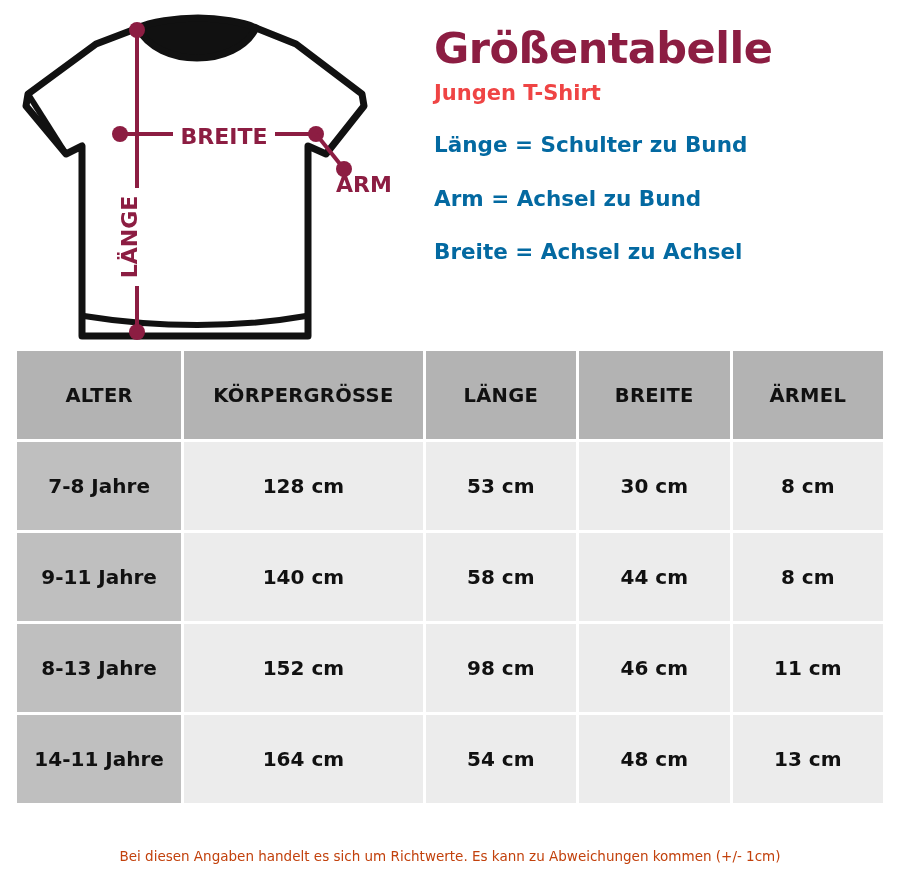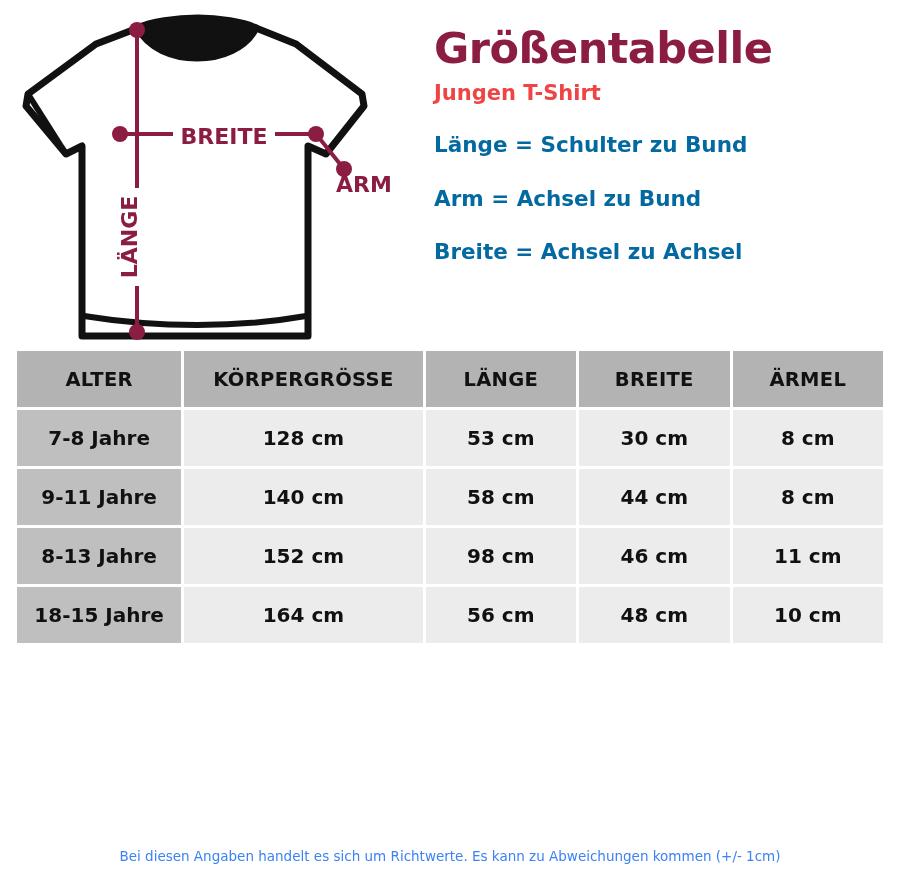--- a/index.html
+++ b/index.html
@@ -84,21 +84,21 @@
     border-spacing: 3px 3px;
     table-layout: fixed;
   }
   .table th, .table td {
     text-align: center;
     vertical-align: middle;
     font-size: 20px;
     font-weight: bold;
     color: #111111;
     height: 56px;
-    padding: 0;
+    padding: 16px;
   }
   .table th {
     background: #b3b3b3;
     font-size: 19.5px;
     letter-spacing: 0.3px;
   }
   .col-age   { width: 155px; }
   .col-size  { width: 225px; }
   .col-len   { width: 142px; }
   .col-wid   { width: 142px; }
@@ -111,21 +111,21 @@
     background: #ececec;
   }
 
   .footnote {
     position: absolute;
     left: 0;
     top: 848px;
     width: 900px;
     text-align: center;
     font-size: 13.5px;
-    color: #3b82f6;
+    color: #c2410c;
     font-weight: normal;
   }
 
   
 </style>
 </head>
 <body>
 
 <div class="page">
 
@@ -211,23 +211,23 @@
         <td class="val-cell">8 cm</td>
       </tr>
       <tr>
         <td class="age-cell">8-13 Jahre</td>
         <td class="val-cell">152 cm</td>
         <td class="val-cell">98 cm</td>
         <td class="val-cell">46 cm</td>
         <td class="val-cell">11 cm</td>
       </tr>
       <tr>
-        <td class="age-cell">18-15 Jahre</td>
+        <td class="age-cell">14-11 Jahre</td>
         <td class="val-cell">164 cm</td>
-        <td class="val-cell">56 cm</td>
+        <td class="val-cell">54 cm</td>
         <td class="val-cell">48 cm</td>
-        <td class="val-cell">10 cm</td>
+        <td class="val-cell">13 cm</td>
       </tr>
     </tbody>
   </table>
 
   <div class="footnote">Bei diesen Angaben handelt es sich um Richtwerte. Es kann zu Abweichungen kommen (+/- 1cm)</div>
 </div>
 
 </body></html>

